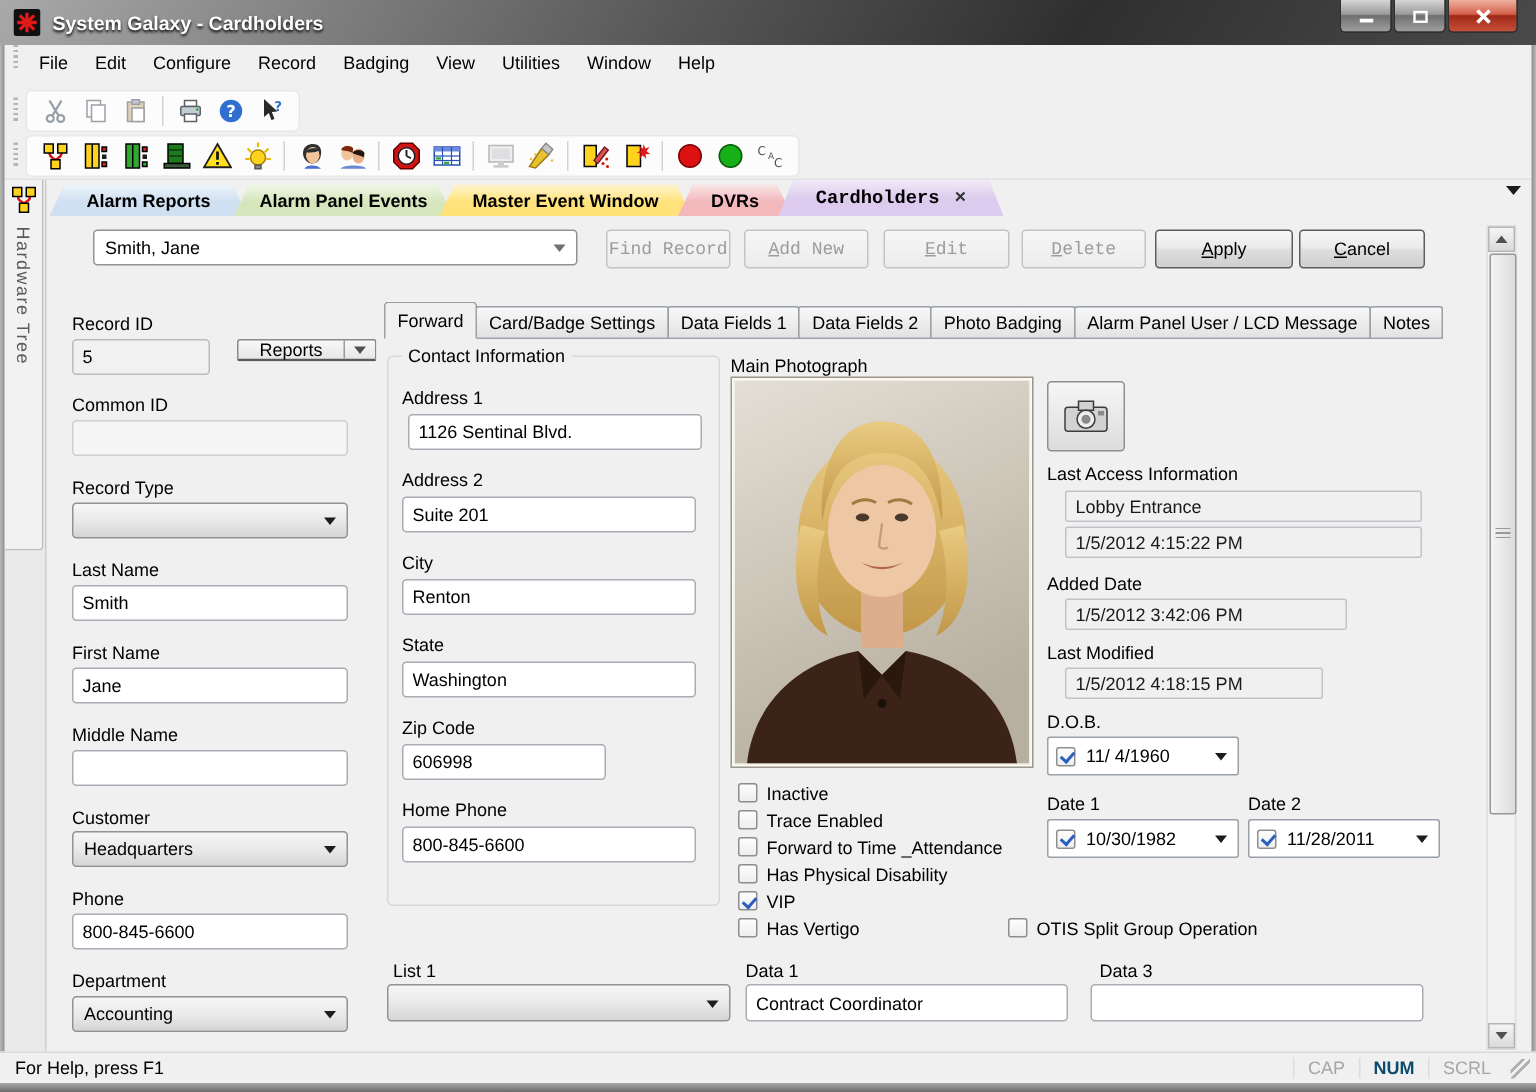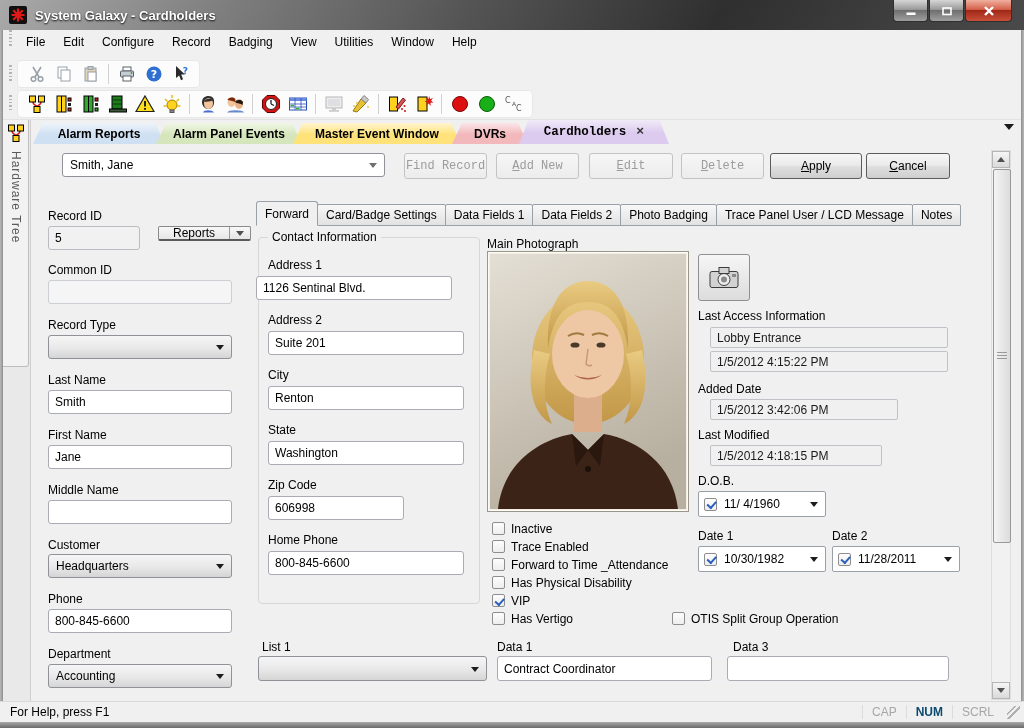--- a/index.html
+++ b/index.html
@@ -410,29 +410,29 @@
       <span>Accounting</span>
       <span class="arr"></span>
     </div>
 
   <div class="dtabs">
     <div class="dtab active">Forward</div>
     <div class="dtab">Card/Badge Settings</div>
     <div class="dtab">Data Fields 1</div>
     <div class="dtab">Data Fields 2</div>
     <div class="dtab">Photo Badging</div>
-    <div class="dtab">Trace Panel User / LCD Message</div>
+    <div class="dtab">Alarm Panel User / LCD Message</div>
     <div class="dtab">Notes</div>
   </div>
 
   <div class="grp" style="left:258px;top:237px;width:220px;height:365px;">
     <span class="gl">Contact Information</span>
   </div>
   <span class="lbl" style="left:268px;top:258px;">Address 1</span>
-  <input class="tb" style="left: 256px; top: 276px; width: 196px;" value="1126 Sentinal Blvd.">
+  <input class="tb" style="left: 272px; top: 276px; width: 196px;" value="1126 Sentinal Blvd.">
   <span class="lbl" style="left:268px;top:313px;">Address 2</span>
   <input class="tb" style="left: 268px; top: 331px; width: 196px;" value="Suite 201">
   <span class="lbl" style="left:268px;top:368px;">City</span>
   <input class="tb" style="left: 268px; top: 386px; width: 196px;" value="Renton">
   <span class="lbl" style="left:268px;top:423px;">State</span>
   <input class="tb" style="left: 268px; top: 441px; width: 196px;" value="Washington">
   <span class="lbl" style="left:268px;top:478px;">Zip Code</span>
   <input class="tb" style="left: 268px; top: 496px; width: 136px;" value="606998">
   <span class="lbl" style="left:268px;top:533px;">Home Phone</span>
   <input class="tb" style="left: 268px; top: 551px; width: 196px;" value="800-845-6600">

